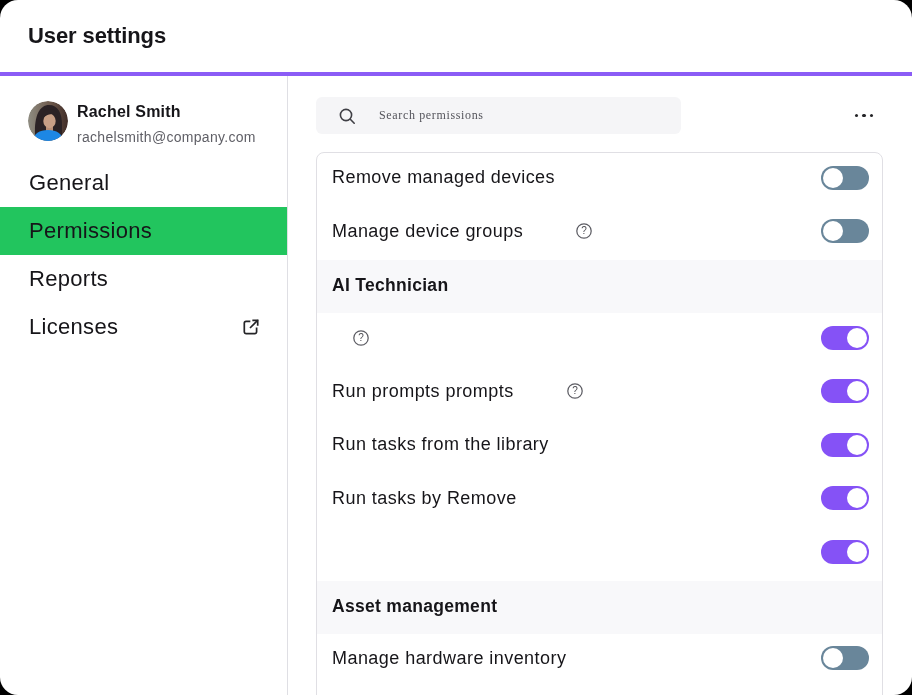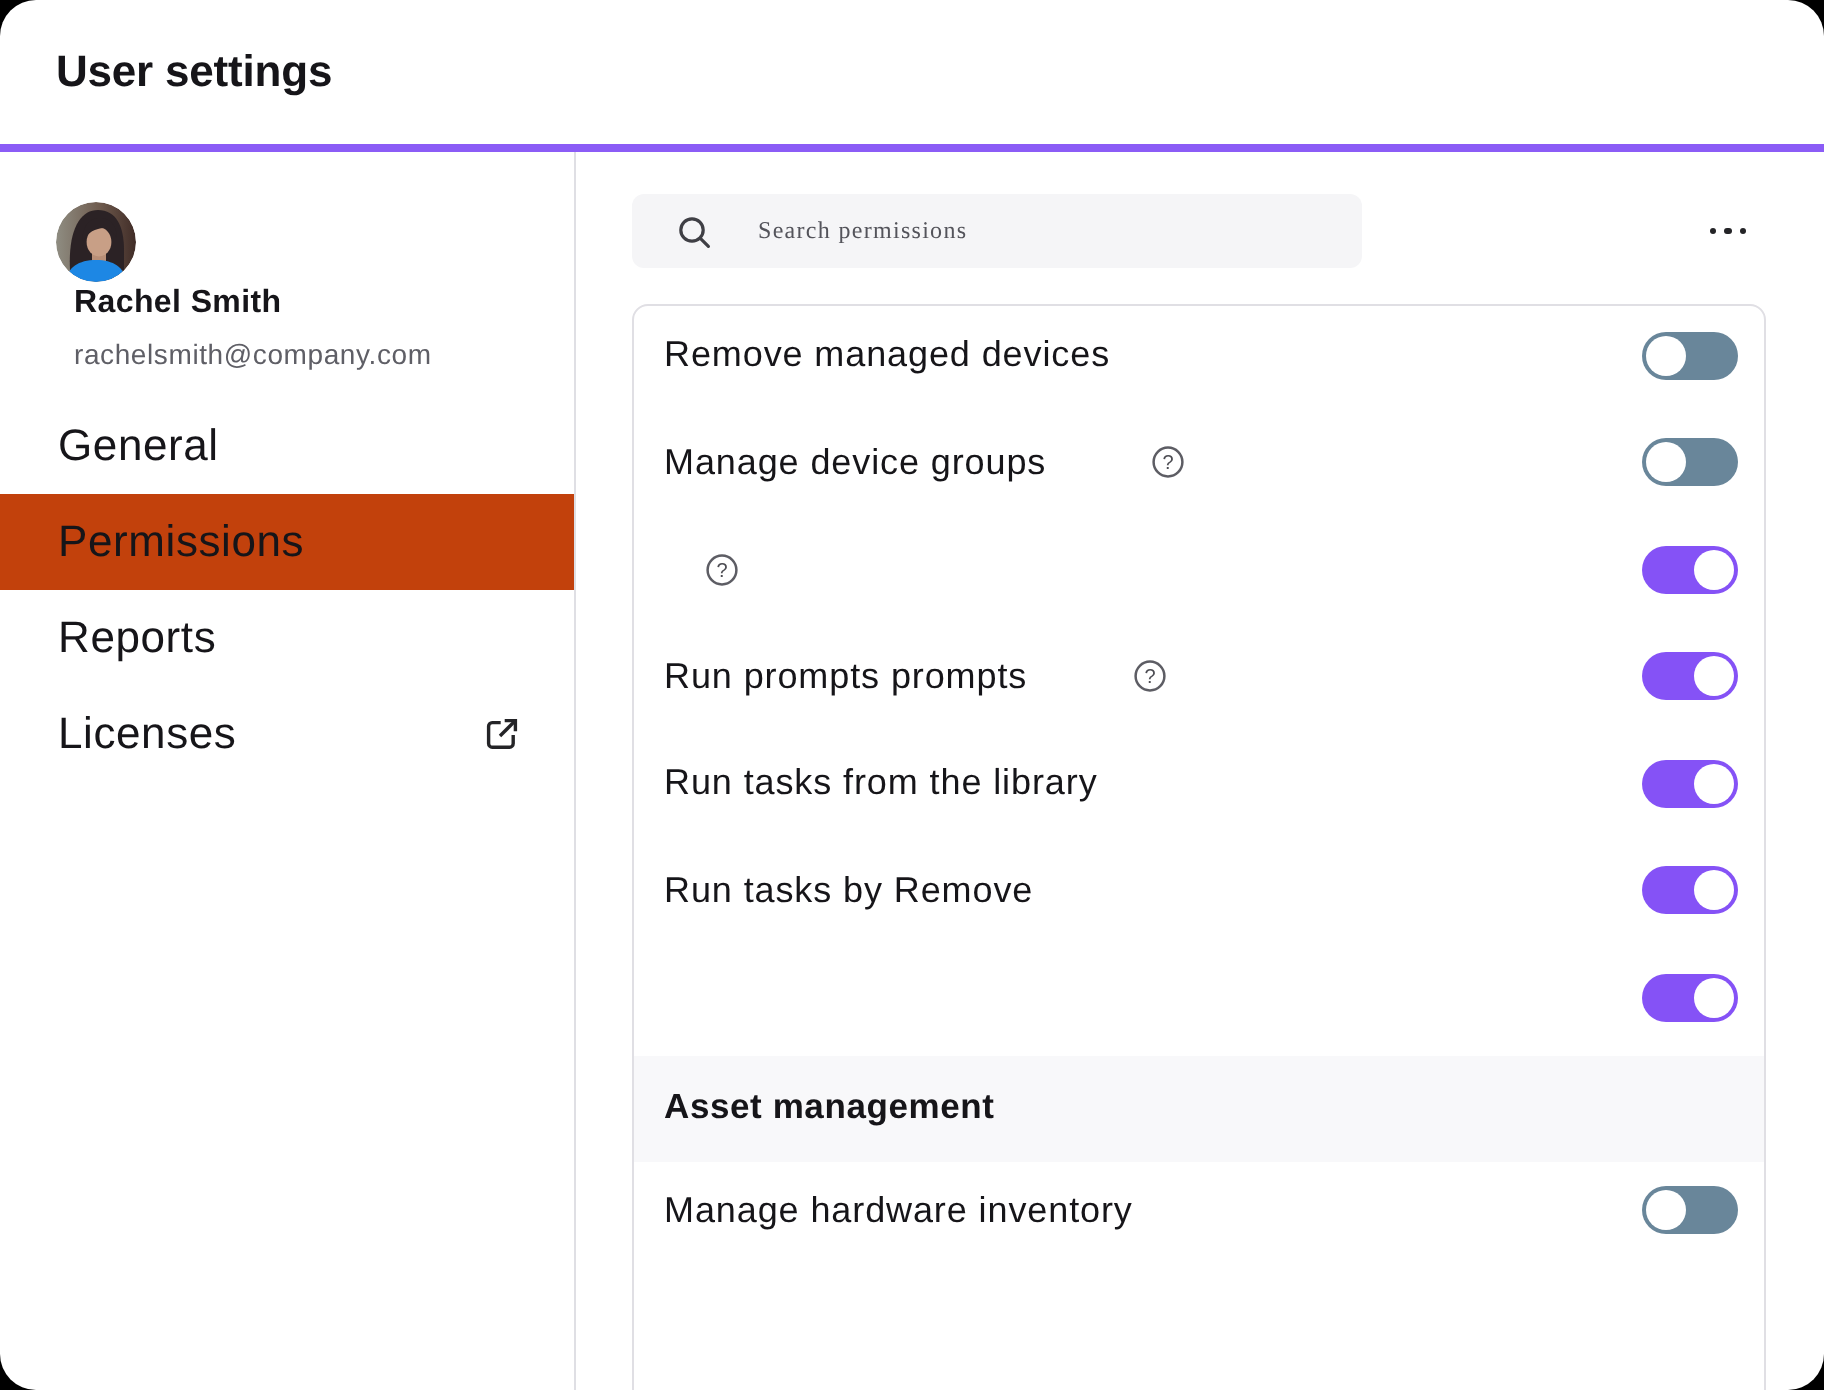--- a/index.html
+++ b/index.html
@@ -2,28 +2,28 @@
 <html><head>
 <meta charset="utf-8">
 <style>
   * { margin:0; padding:0; box-sizing:border-box; }
   html,body { width:912px; height:695px; background:#000; font-family:"Liberation Sans", sans-serif; }
   .page { position:absolute; left:0; top:0; width:912px; height:695px; background:#fff; border-radius:18px; overflow:hidden; }
   .app-header { height:76px; border-bottom:4px solid #8b5cf6; display:flex; align-items:center; padding-left:28px; }
   .app-title { font-size:22px; font-weight:700; color:#161519; letter-spacing:-0.1px; }
   .body-wrap { display:flex; height:619px; }
   .sidebar { width:288px; border-right:1px solid #dfdfe4; padding-top:25px; flex:none; }
-  .user-row { display:flex; margin-left:28px; margin-right:20px;flex-direction:column; }
+  .user-row { display:flex; margin-left:28px; margin-right:20px; }
   .avatar { width:40px; height:40px; border-radius:50%; overflow:hidden; flex:none; }
   .user-meta { margin-left:9px; padding-top:2px; }
   .user-name { font-size:16px; font-weight:700; letter-spacing:0.2px; color:#161519; line-height:18px; }
   .user-email { font-size:14px; letter-spacing:0.3px; color:#5f5f66; line-height:16px; margin-top:8px; }
   .nav { margin-top:14px; }
   .nav-item { height:48px; display:flex; align-items:center; padding:0 27px 0 29px; font-size:22px; letter-spacing:0.3px; color:#161519; cursor:pointer; }
-  .nav-item.selected { background:#c2410c; }
+  .nav-item.selected { background:#22c55e; }
   .nav-label { flex:1; }
   .main { flex:1; padding:21px 29px 0 28px; }
   .toolbar { display:flex; align-items:center; }
   .search-box { width:365px; height:37px; background:#f5f5f7; border-radius:6px; display:flex; align-items:center; padding-left:22px; }
   .search-box svg { flex:none; }
   .search-input { border:none; outline:none; background:transparent; font-family:Liberation Serif, serif; font-size:12px; letter-spacing:0.65px; color:#161519; margin-left:23px; width:290px; }
   .search-input::placeholder { color:#54545b; opacity:1; }
   .more-btn { margin-left:auto; display:flex; gap:4px; padding:6px 10px; cursor:pointer; }
   .more-btn .dot { width:3.4px; height:3.4px; border-radius:50%; background:#242427; }
   .card { margin-top:18px; width:567px; border:1px solid #e0dfe4; border-radius:8px; background:#fff; height:600px; overflow:hidden; }
@@ -121,20 +121,23 @@
             <span class="perm-help">
               <svg width="16" height="16" viewBox="0 0 16 16" fill="none">
                 <circle cx="8" cy="8" r="7.2" stroke="#5d5d64" stroke-width="1.25"></circle>
                 <text x="8" y="11.4" text-anchor="middle" font-size="10" font-family="Liberation Sans, sans-serif" fill="#4c4c52">?</text>
               </svg>
             </span>
             <span class="toggle off">
               <span class="knob"></span>
             </span>
           </div>
+          <div class="section-row">
+            <span class="section-label">AI Technician</span>
+          </div>
           <div class="perm-row">
             <span class="perm-help">
               <svg width="16" height="16" viewBox="0 0 16 16" fill="none">
                 <circle cx="8" cy="8" r="7.2" stroke="#5d5d64" stroke-width="1.25"></circle>
                 <text x="8" y="11.4" text-anchor="middle" font-size="10" font-family="Liberation Sans, sans-serif" fill="#4c4c52">?</text>
               </svg>
             </span>
             <span class="toggle on">
               <span class="knob"></span>
             </span>

